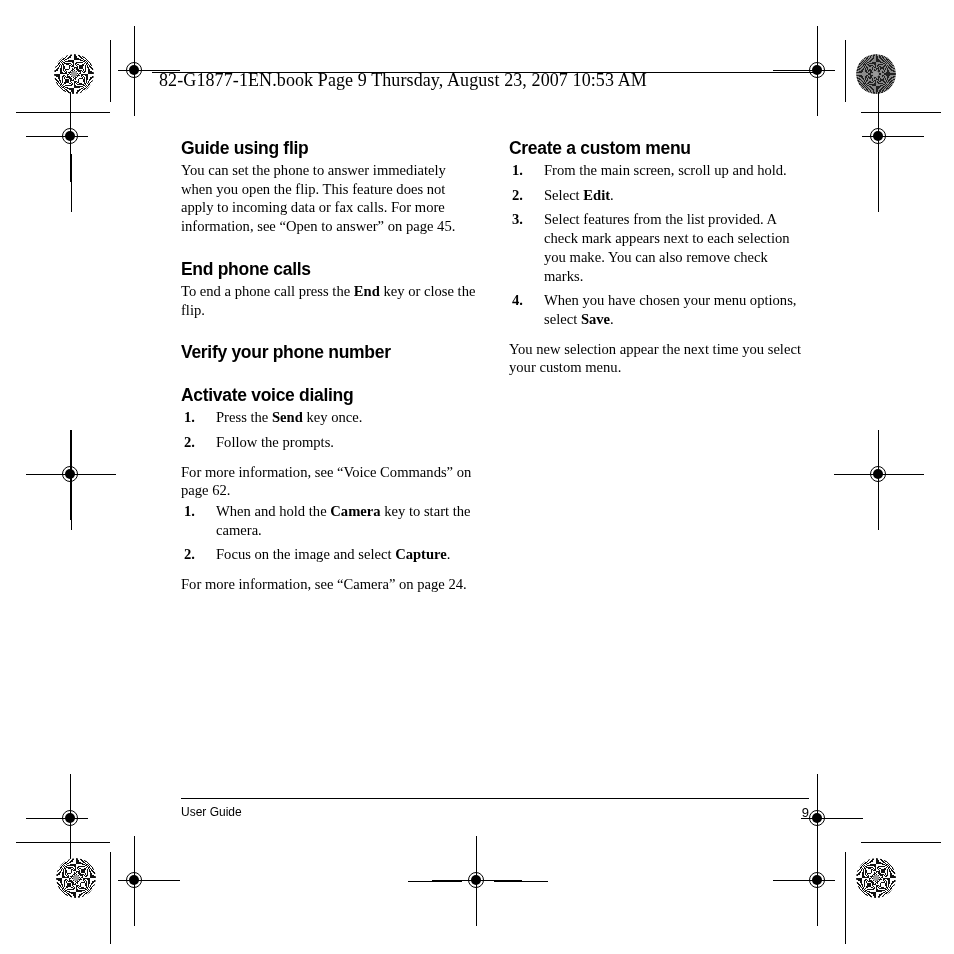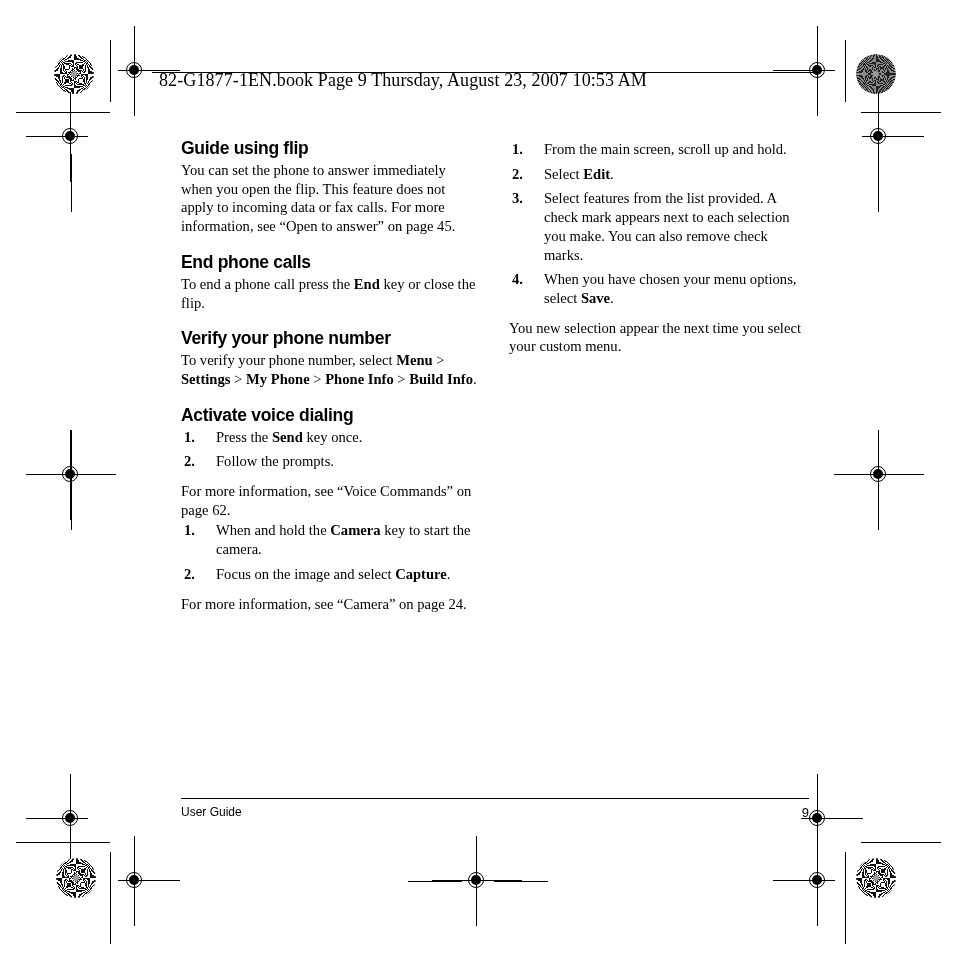--- a/index.html
+++ b/index.html
@@ -135,21 +135,21 @@
   .col-right { left: 328px; }
 
   h2.section {
     font-family: "Liberation Sans", sans-serif;
     font-weight: bold;
     font-size: 17.5px;
     line-height: 20px;
     margin: 0 0 3px 0;
     letter-spacing: -0.3px;
   }
-  .col-left h2.section { margin-top: 16px; }
+  .col-left h2.section { margin-top: 23px; }
   .col-left h2.section.first { margin-top: 0; }
   .col-right h2.section { margin-top: 0; }
 
   p.body {
     font-family: "Liberation Serif", serif;
     font-size: 14.6px;
     line-height: 18.7px;
     margin: 0 0 0 0;
     text-align: left;
   }
@@ -321,37 +321,37 @@
 
   <div class="col col-left">
 
     <h2 class="section first">Guide using flip</h2>
     <p class="body">You can set the phone to answer immediately when you open the flip. This feature does not apply to incoming data or fax calls. For more information, see “Open to answer” on page 45.</p>
 
     <h2 class="section">End phone calls</h2>
     <p class="body"><span>To end a phone call press the </span><b class="kw">End</b><span> key or close the flip.</span></p>
 
     <h2 class="section">Verify your phone number</h2>
-    <p class="body"><span>To verify your phone number, select </span><b class="kw">Menu</b><span> &gt; </span><b class="kw">Settings</b><span> &gt; </span><b class="kw">My Phone</b><span> &gt; </span><b class="kw">Phone Info</b><span> &gt; </span><b class="kw">Build Info</b><span>.</span></p>
 
     <h2 class="section">Activate voice dialing</h2>
     <ol class="steps">
       <li><span class="num">1.</span><span>Press the </span><b class="kw">Send</b><span> key once.</span></li>
       <li><span class="num">2.</span><span>Follow the prompts.</span></li>
     </ol>
     <p class="body after-list">For more information, see “Voice Commands” on page 62.</p>
 
     <ol class="steps">
       <li><span class="num">1.</span><span>When and hold the </span><b class="kw">Camera</b><span> key to start the camera.</span></li>
       <li><span class="num">2.</span><span>Focus on the image and select </span><b class="kw">Capture</b><span>.</span></li>
     </ol>
     <p class="body after-list">For more information, see “Camera” on page 24.</p>
   </div>
 
   <div class="col col-right">
+    <h2 class="section">Create a custom menu</h2>
     <ol class="steps">
       <li><span class="num">1.</span><span>From the main screen, scroll up and hold.</span></li>
       <li><span class="num">2.</span><span>Select </span><b class="kw">Edit</b><span>.</span></li>
       <li><span class="num">3.</span><span>Select features from the list provided. A check mark appears next to each selection you make. You can also remove check marks.</span></li>
       <li><span class="num">4.</span><span>When you have chosen your menu options, select </span><b class="kw">Save</b><span>.</span></li>
     </ol>
     <p class="body after-list">You new selection appear the next time you select your custom menu.</p>
   </div>
 </div>
 

